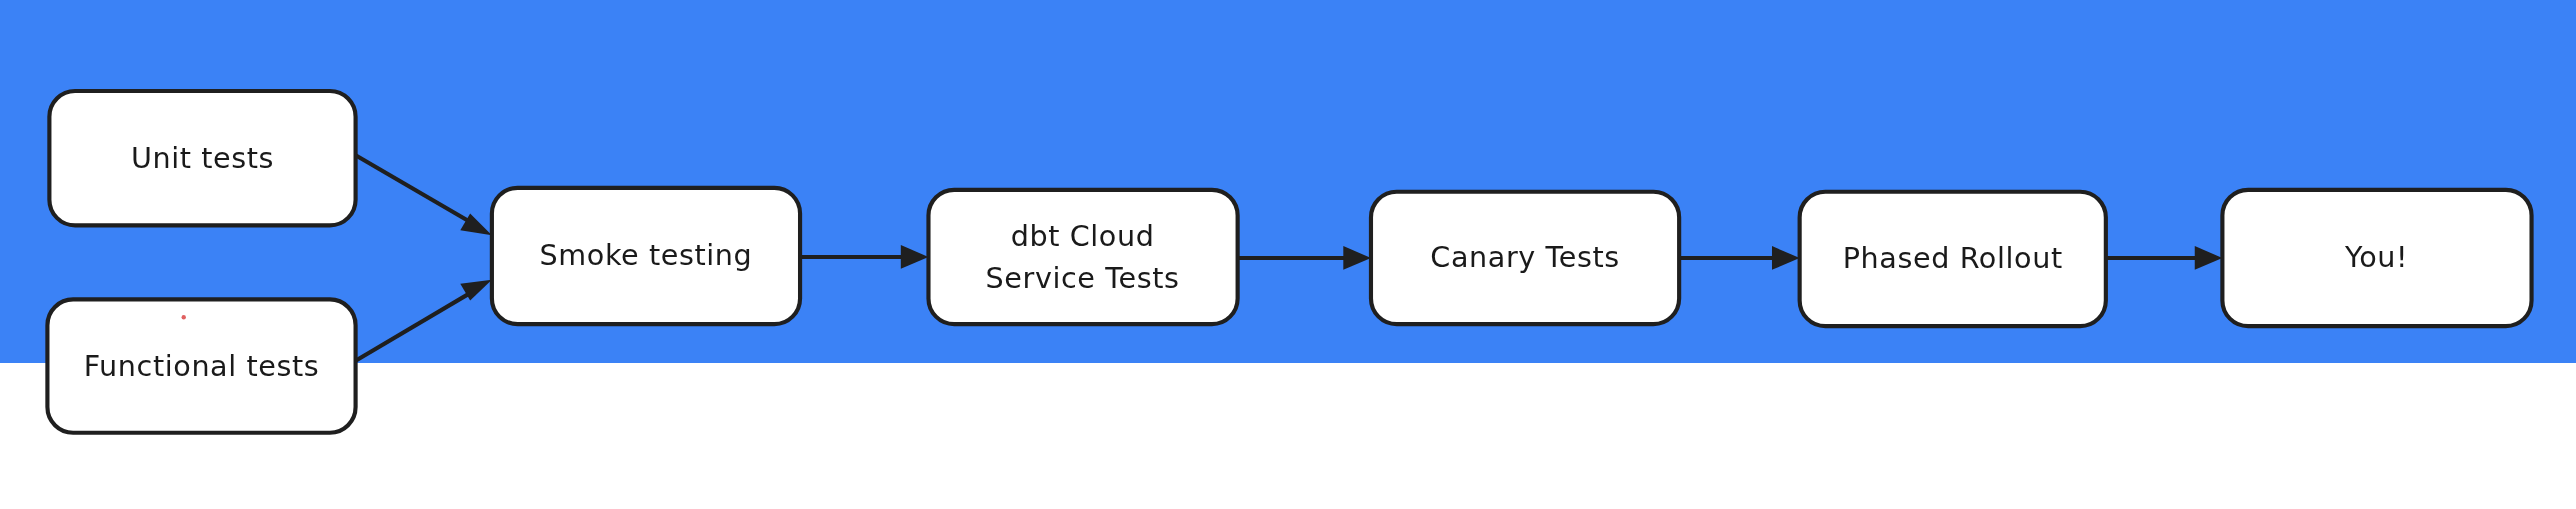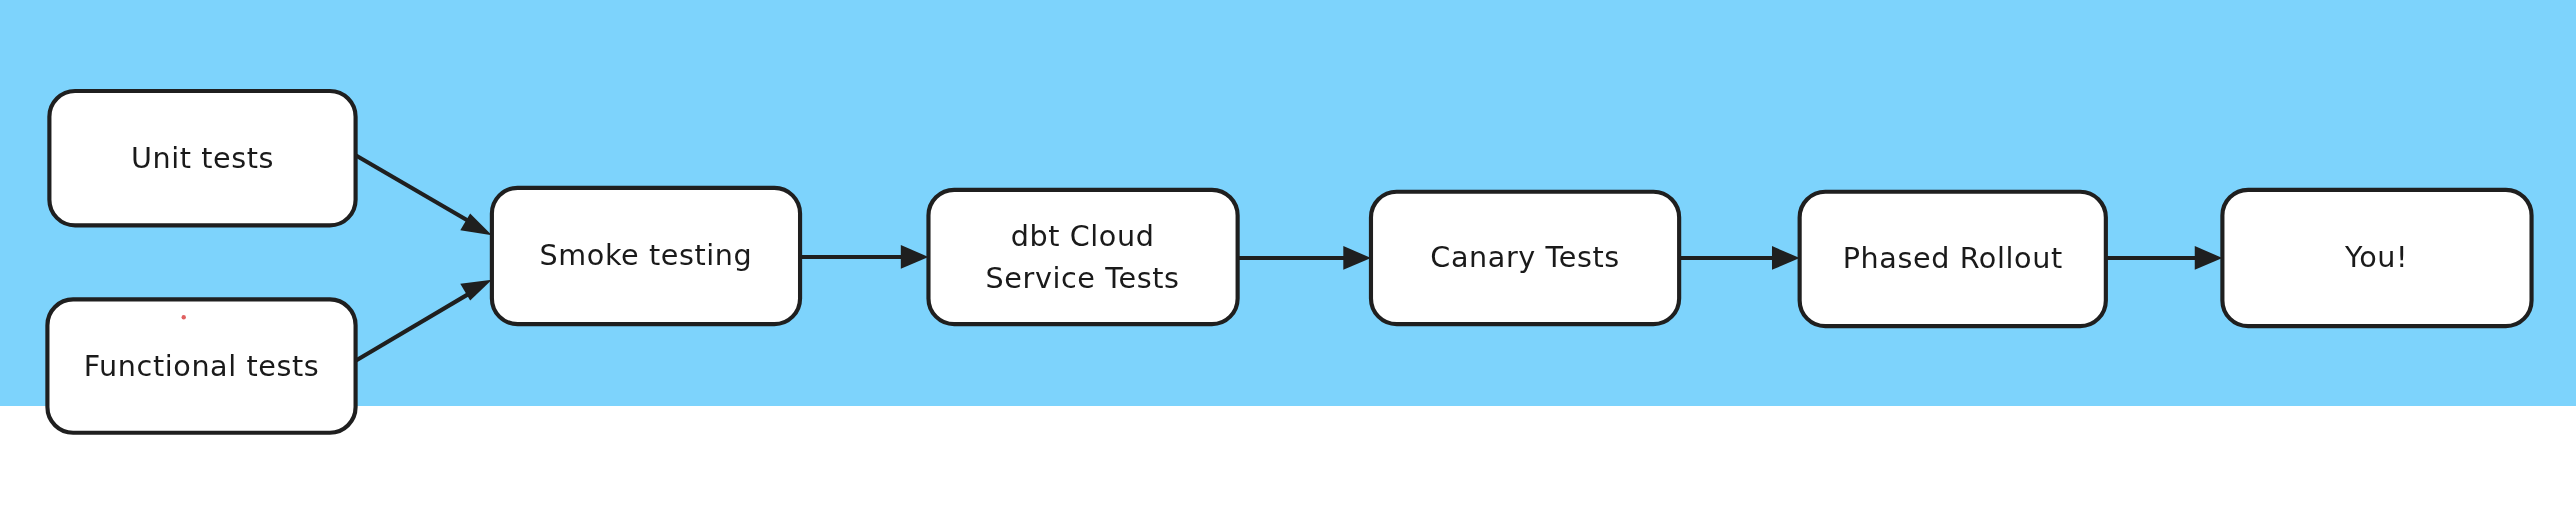--- a/index.html
+++ b/index.html
@@ -9,22 +9,22 @@
   }
   body {
     width: 2576px;
     height: 510px;
     overflow: hidden;
     font-family: "DejaVu Sans", sans-serif;
   }
   #diagram-root {
     position: relative;
     width: 2576px;
-    height: 406px;
-    background: #7dd3fc;
+    height: 363px;
+    background: #3b82f6;
   }
   svg.flow-canvas {
     display: block;
     width: 2576px;
     height: 510px;
   }
   .node-shape {
     fill: #ffffff;
     stroke: #1f1f1f;
     stroke-width: 4.2;

